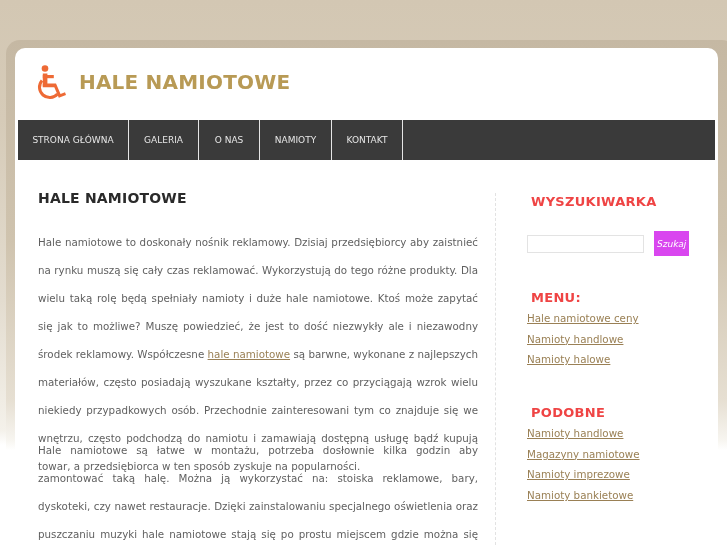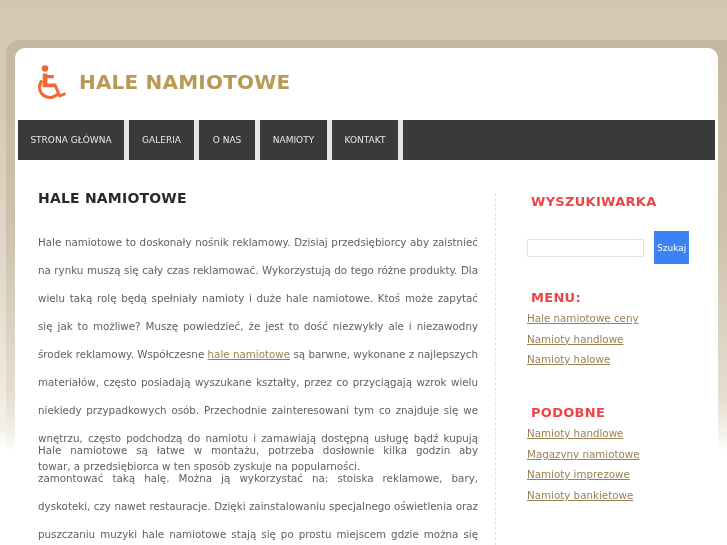--- a/index.html
+++ b/index.html
@@ -21,21 +21,21 @@
   .site-title {
     position: absolute; left: 79px; top: 70px;
     font-size: 20px; font-weight: bold; color: #b89a55; letter-spacing: 0.2px;
   }
   .nav {
     position: absolute; left: 18px; top: 120px; width: 697px; height: 40px;
     background: #3a3a3a; display: flex;
   }
   .nav-item {
     height: 40px; display: flex; align-items: center; justify-content: center;
-    color: #e6e6e6; font-size: 9px; border-right: 5px solid #e5e5e5; box-sizing: border-box;
+    color: #e6e6e6; font-size: 9px; border-right: 1px solid #e5e5e5; box-sizing: border-box;
     cursor: pointer;
   }
   .main { position: absolute; left: 38px; top: 190px; width: 440px; }
   .main h1 { margin: 0; font-size: 14px; font-weight: bold; color: #2a2a2a; letter-spacing: 0.2px; }
   .main p {
     margin: 0; font-size: 10.3px; line-height: 28px; color: #5f5f5f; text-align: justify;
   }
   .p1 { position: absolute; top: 38px; left: 0; width: 440px; }
   .p2 { position: absolute; top: 246px; left: 0; width: 440px; }
   .main a { color: #9a8055; text-decoration: underline; }
@@ -44,22 +44,22 @@
     border-left: 1px dashed #e2e2e2;
   }
   .sidebar { position: absolute; left: 527px; top: 190px; width: 180px; }
   .sidebar h2 { margin: 4px; font-size: 13px; font-weight: bold; color: #ef4444; letter-spacing: 0.3px; }
   .search-row { position: absolute; top: 41px; left: 0; display: flex; align-items: center; }
   .search-input {
     width: 117px; height: 18px; border: 1px solid #e3e3e3; box-sizing: border-box;
     font-size: 10px; padding: 0 3px;
   }
   .search-btn {
-    margin-left: 10px; height: 33px; padding: 0 3px; background: #3b82f6; color: #fff;
-    border: none; font-size: 9px; font-family: "DejaVu Sans", sans-serif; cursor: pointer;
+    margin-left: 10px; height: 25px; padding: 0 3px; background: #d946ef; color: #fff;
+    border: none; font-size: 9px; font-family: "DejaVu Sans", sans-serif; cursor: pointer; font-style: italic;
   }
   .menu-block { position: absolute; left: 0; width: 180px; }
   .menu-block a {
     display: block; font-size: 10.3px; color: #9a8055; text-decoration: underline;
     line-height: 20.7px;
   }
   .menu-title { margin-bottom: 3px !important; }
 </style>
 </head>
 <body>

